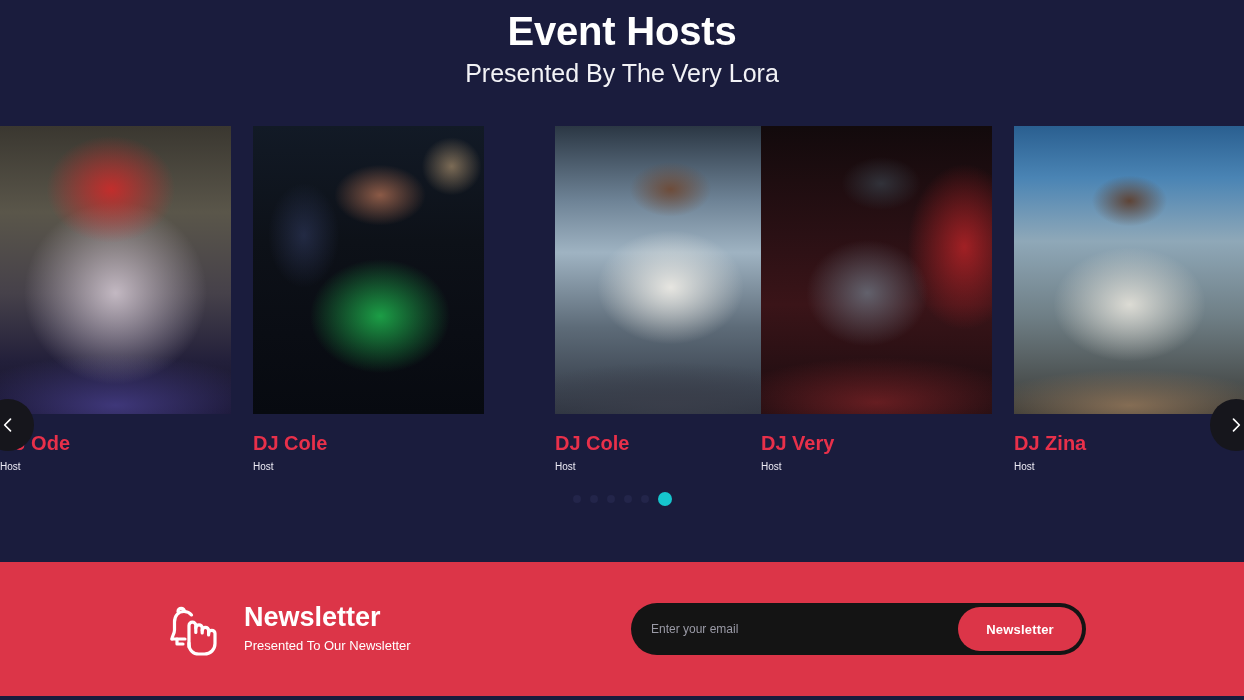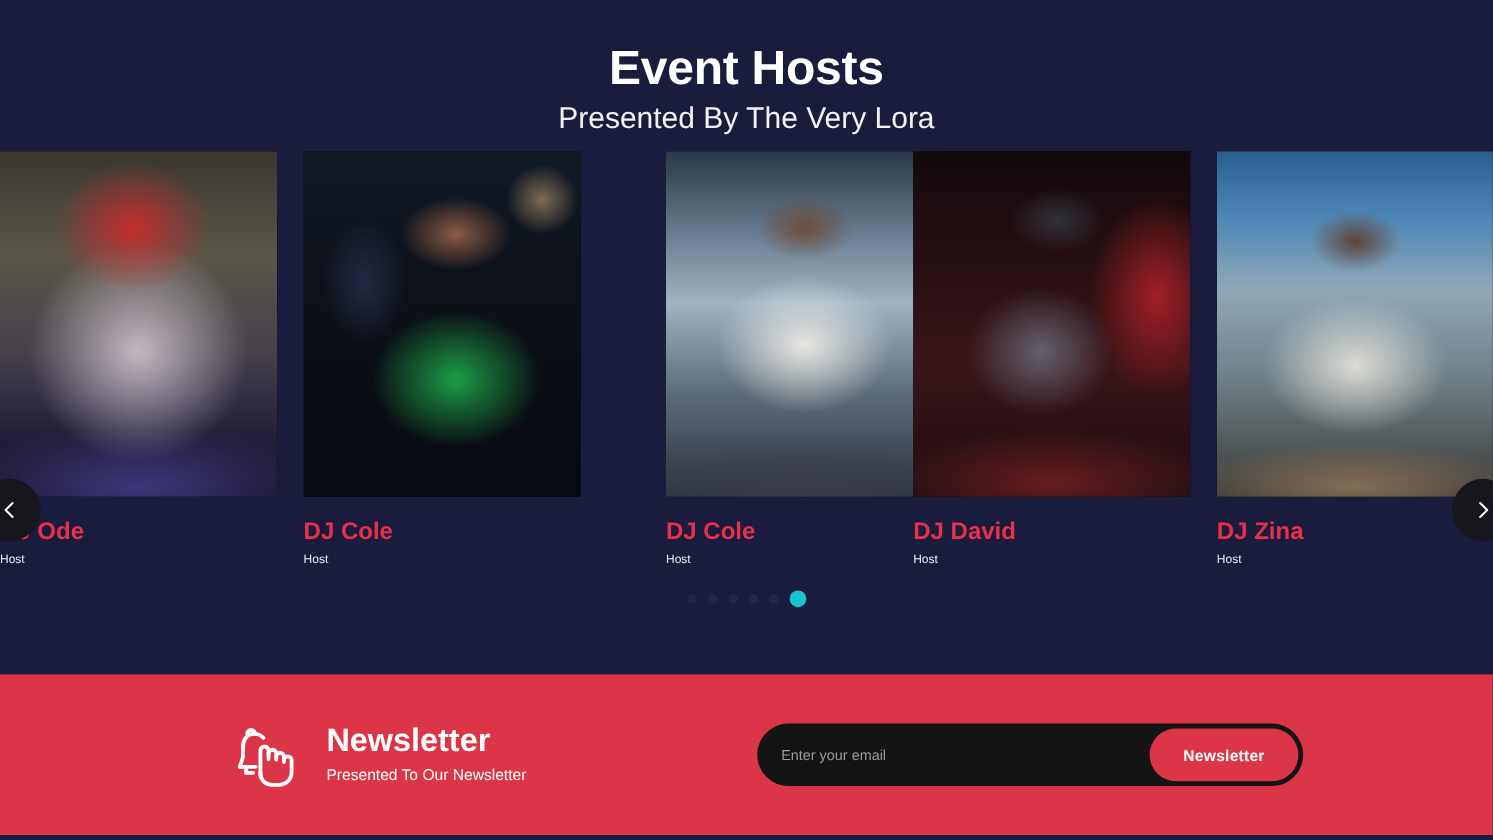--- a/index.html
+++ b/index.html
@@ -4,21 +4,21 @@
 <style>
   * { margin:0; padding:0; box-sizing:border-box; }
   html, body { width:1244px; height:700px; overflow:hidden; }
   body {
     background:#1a1c3d;
     font-family:"Liberation Sans", sans-serif;
     position:relative;
   }
 
   
-  .hosts-header { width:100%; padding-top:8px; text-align:center;margin-top:26px; }
+  .hosts-header { width:100%; padding-top:8px; text-align:center; }
   .hosts-title {
     font-size:40px; font-weight:bold; color:#ffffff;
     letter-spacing:-0.2px; line-height:1.15;
   }
   .hosts-subtitle {
     font-size:25px; font-weight:normal; color:#f2f2f6;
     margin-top:4px; line-height:1.2;
   }
 
   
@@ -58,21 +58,21 @@
     display:flex; justify-content:center; align-items:center; gap:9px;
     z-index:5;
   }
   .dot { width:8px; height:8px; border-radius:50%; background:#23254a; cursor:pointer; }
   .dot.active { width:14px; height:14px; background:#16c5cd; }
 
   
   .newsletter {
     position:absolute; left:0; top:562px; width:1244px; height:134px;
     background:#dc3548;
-    display:flex; align-items:center;padding-left:28px;
+    display:flex; align-items:center;
   }
   .nl-inner {
     width:100%; padding:0 158px 0 158px;
     display:flex; align-items:center; justify-content:space-between;
   }
   .nl-brand { display:flex; align-items:center; gap:22px; }
   .nl-icon { width:64px; height:64px; flex:none; }
   .nl-text { padding-bottom:2px; }
   .nl-title { font-size:27px; font-weight:bold; color:#ffffff; line-height:1.1; }
   .nl-sub { font-size:13px; color:#ffffff; margin-top:7px; line-height:1.1; }
@@ -145,21 +145,21 @@
       </div>
       <div class="card" style="left: 761px;">
         <div class="card-media">
           <div class="photo" style="background:
      radial-gradient(ellipse 26% 14% at 52% 20%, rgba(50,52,60,.95), rgba(50,52,60,0) 66%),
      radial-gradient(ellipse 40% 28% at 46% 58%, rgba(104,108,120,.88), rgba(104,108,120,0) 66%),
      radial-gradient(ellipse 34% 40% at 88% 42%, rgba(190,36,40,.80), rgba(120,18,22,0) 72%),
      radial-gradient(ellipse 85% 20% at 50% 96%, rgba(150,40,44,.60), rgba(20,8,10,0) 78%),
      linear-gradient(180deg,#120a0c 0%,#2a1014 38%,#3a1418 62%,#1a0c10 100%);"></div>
         </div>
-        <div class="card-name">DJ David</div>
+        <div class="card-name">DJ Very</div>
         <div class="card-role">Host</div>
       </div>
       <div class="card" style="left: 1014px;">
         <div class="card-media">
           <div class="photo" style="background:
      radial-gradient(ellipse 24% 13% at 50% 26%, rgba(94,64,48,.95), rgba(94,64,48,0) 68%),
      radial-gradient(ellipse 50% 30% at 50% 62%, rgba(226,224,216,.95), rgba(226,224,216,0) 66%),
      radial-gradient(ellipse 80% 16% at 50% 97%, rgba(150,120,90,.80), rgba(60,46,34,0) 78%),
      linear-gradient(180deg,#2a5f90 0%,#4a84b4 18%,#8fa8b8 40%,#6f7f86 66%,#3a3a36 100%);"></div>
         </div>

